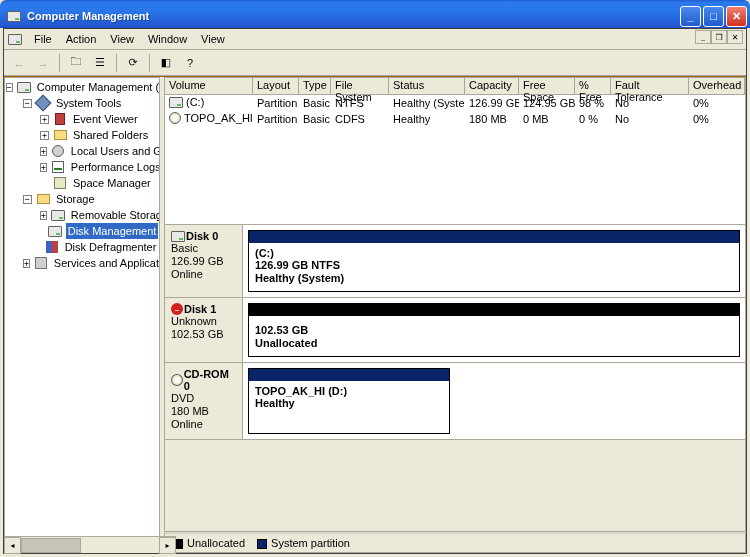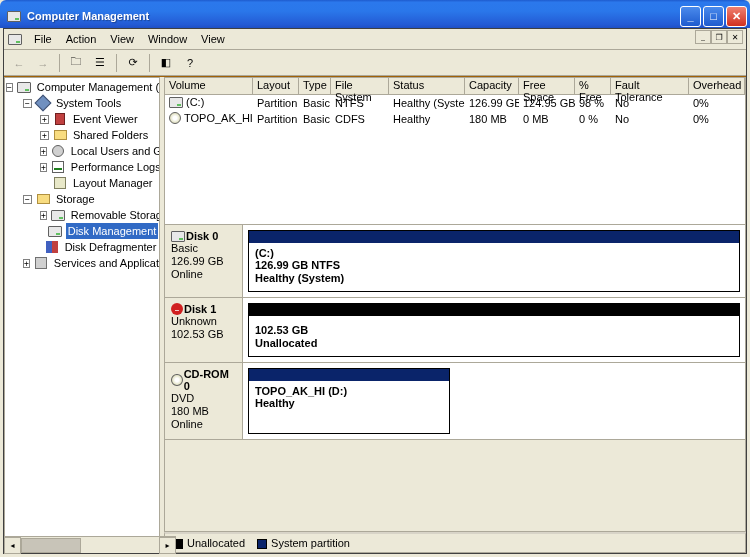--- a/index.html
+++ b/index.html
@@ -186,21 +186,21 @@
               <span class="ico">
                 <span class="ico-perf"></span>
               </span>
               <span class="lbl">Performance Logs and Alerts</span>
             </div>
       <div class="tree-node indent2">
               <span class="tog empty"></span>
               <span class="ico">
                 <span class="ico-dev"></span>
               </span>
-              <span class="lbl">Layout Manager</span>
+              <span class="lbl">Space Manager</span>
             </div>
 
       <div class="tree-node indent1">
               <span class="tog">−</span>
               <span class="ico">
                 <span class="ico-folder"></span>
               </span>
               <span class="lbl">Storage</span>
             </div>
       <div class="tree-node indent2">

